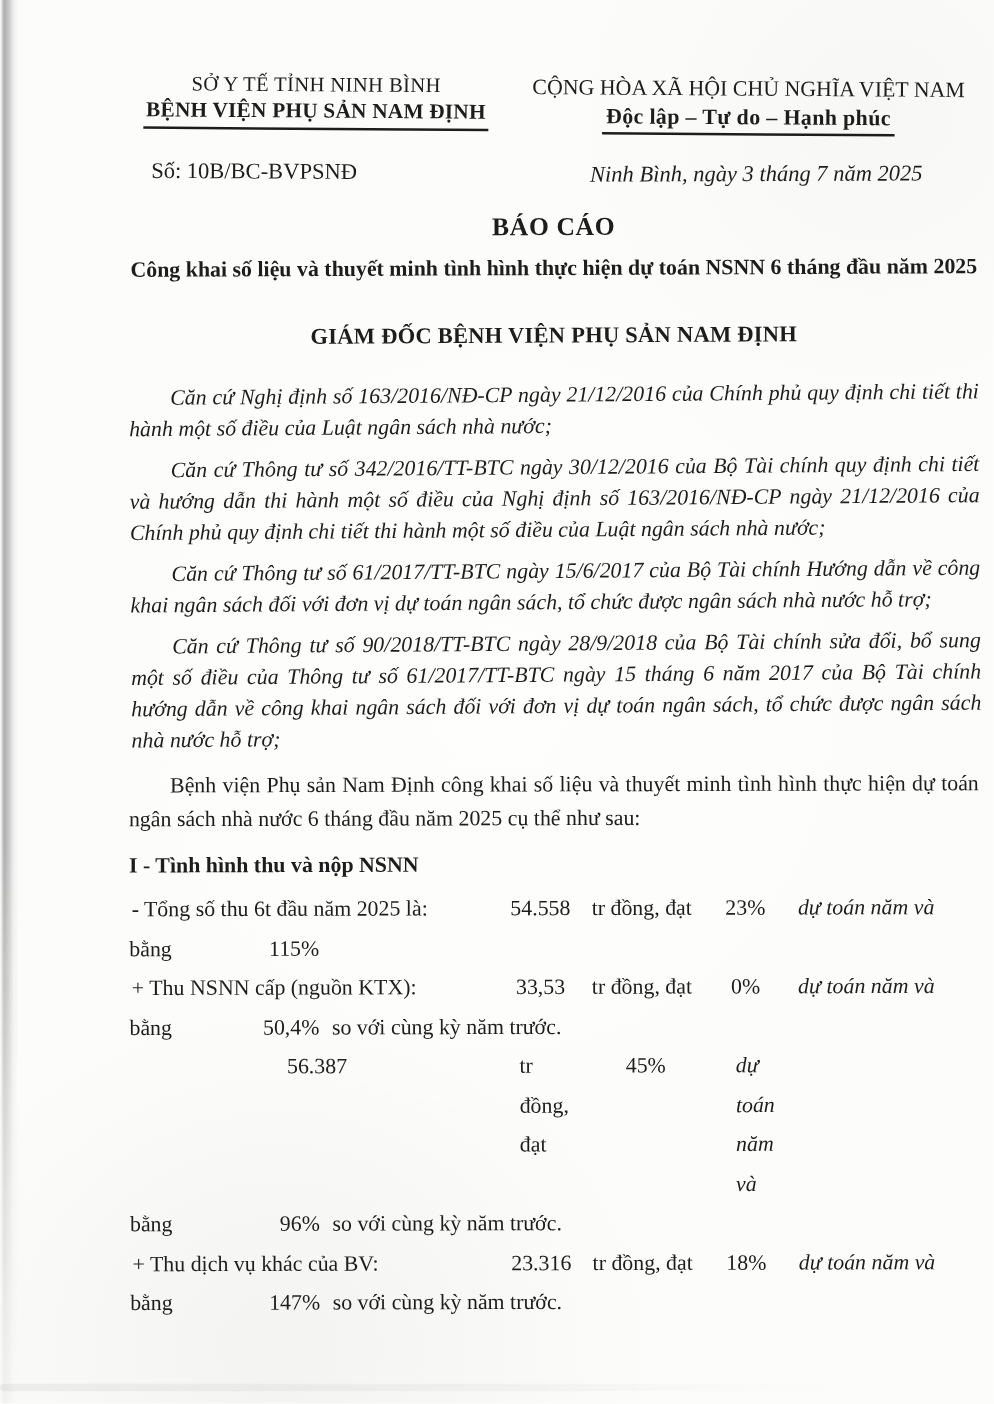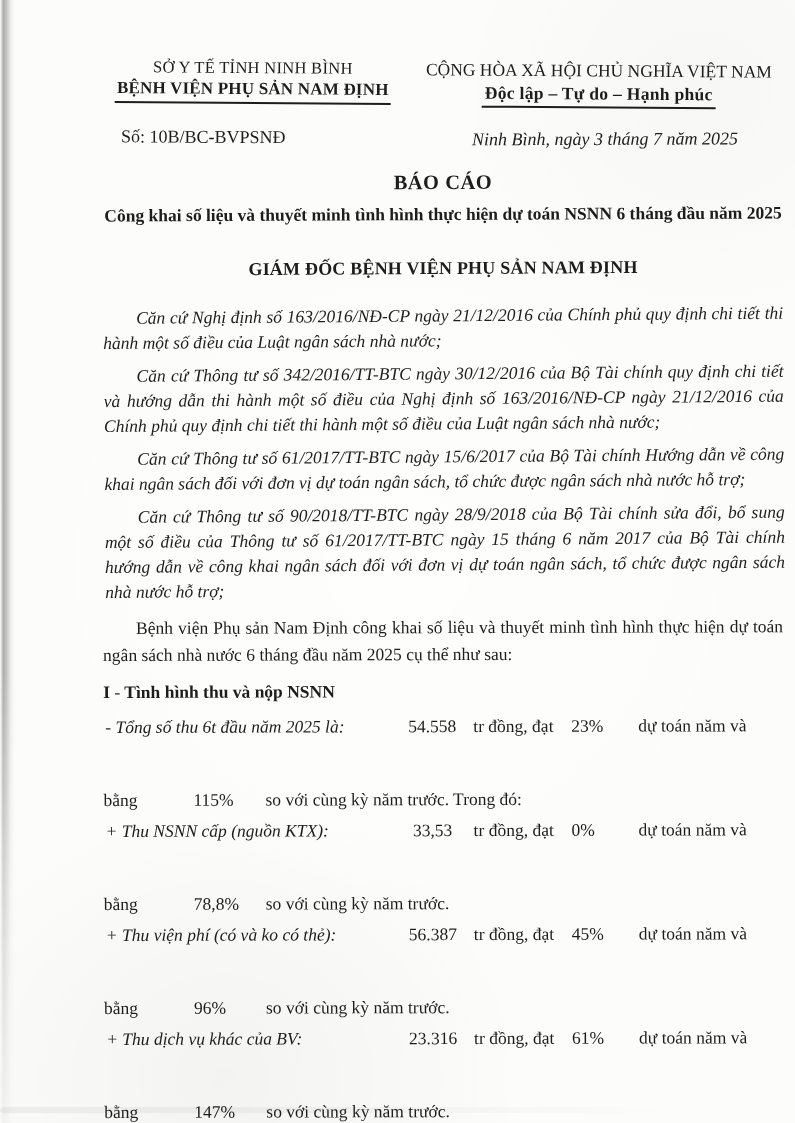--- a/index.html
+++ b/index.html
@@ -58,28 +58,28 @@
              text-align:justify; text-indent:33px; }
 
   
   .body-block { transform:rotate(-0.15deg); transform-origin:left top; }
   .intro { margin:10px 0 0 0; font-size:17.5px; line-height:27px; text-align:justify; text-indent:33px; }
   .sec-heading { margin-top:13px; font-size:17.5px; font-weight:bold; }
 
   .rows { margin-top:9px; }
   .drow { display:grid; grid-template-columns:300px 58px 110px 50px 1fr;
           font-size:17.5px; line-height:31.5px; align-items:baseline; }
-  .c-label { padding-left:2px;font-style:italic; }
+  .c-label { padding-left:2px; }
   .c-value { text-align:center; }
   .c-unit  { padding-left:12px; }
-  .c-pct   { text-align:left; }
-  .c-tail  { padding-left:17px; }
+  .c-pct   { text-align:center; }
+  .c-tail  { padding-left:17px;font-style:italic; }
   .drow.cont { grid-template-columns:90px 62px 1fr; }
   .c2-bang {}
-  .c2-pct  { text-align:left;margin-top:41px; }
+  .c2-pct  { text-align:right; }
   .c2-tail { padding-left:10px; }
 </style>
 </head>
 <body>
 
 <div class="page">
   <div class="edge-left"></div>
   <div class="edge-bottom"></div>
 
   <div class="content">
@@ -123,54 +123,52 @@
         <div class="drow">
           <span class="c-label">- Tổng số thu 6t đầu năm 2025 là:</span>
           <span class="c-value">54.558</span>
           <span class="c-unit">tr đồng, đạt</span>
           <span class="c-pct">23%</span>
           <span class="c-tail">dự toán năm và</span>
         </div>
         <div class="drow cont">
           <span class="c2-bang">bằng</span>
           <span class="c2-pct">115%</span>
-          <span class="c2-tail">so với cùng kỳ năm trước. Trong đó:</span>
         </div>
 
         <div class="drow">
           <span class="c-label">+ Thu NSNN cấp (nguồn KTX):</span>
           <span class="c-value">33,53</span>
           <span class="c-unit">tr đồng, đạt</span>
           <span class="c-pct">0%</span>
           <span class="c-tail">dự toán năm và</span>
         </div>
         <div class="drow cont">
           <span class="c2-bang">bằng</span>
-          <span class="c2-pct">78,8%</span>
+          <span class="c2-pct">50,4%</span>
           <span class="c2-tail">so với cùng kỳ năm trước.</span>
         </div>
 
         <div class="drow">
-          <span class="c-label">+ Thu viện phí (có và ko có thẻ):</span>
           <span class="c-value">56.387</span>
           <span class="c-unit">tr đồng, đạt</span>
           <span class="c-pct">45%</span>
           <span class="c-tail">dự toán năm và</span>
         </div>
         <div class="drow cont">
           <span class="c2-bang">bằng</span>
           <span class="c2-pct">96%</span>
           <span class="c2-tail">so với cùng kỳ năm trước.</span>
         </div>
 
         <div class="drow">
           <span class="c-label">+ Thu dịch vụ khác của BV:</span>
           <span class="c-value">23.316</span>
           <span class="c-unit">tr đồng, đạt</span>
-          <span class="c-pct">61%</span>
+          <span class="c-pct">18%</span>
           <span class="c-tail">dự toán năm và</span>
         </div>
         <div class="drow cont">
           <span class="c2-bang">bằng</span>
           <span class="c2-pct">147%</span>
           <span class="c2-tail">so với cùng kỳ năm trước.</span>
         </div>
 
       </div>
     </div>

